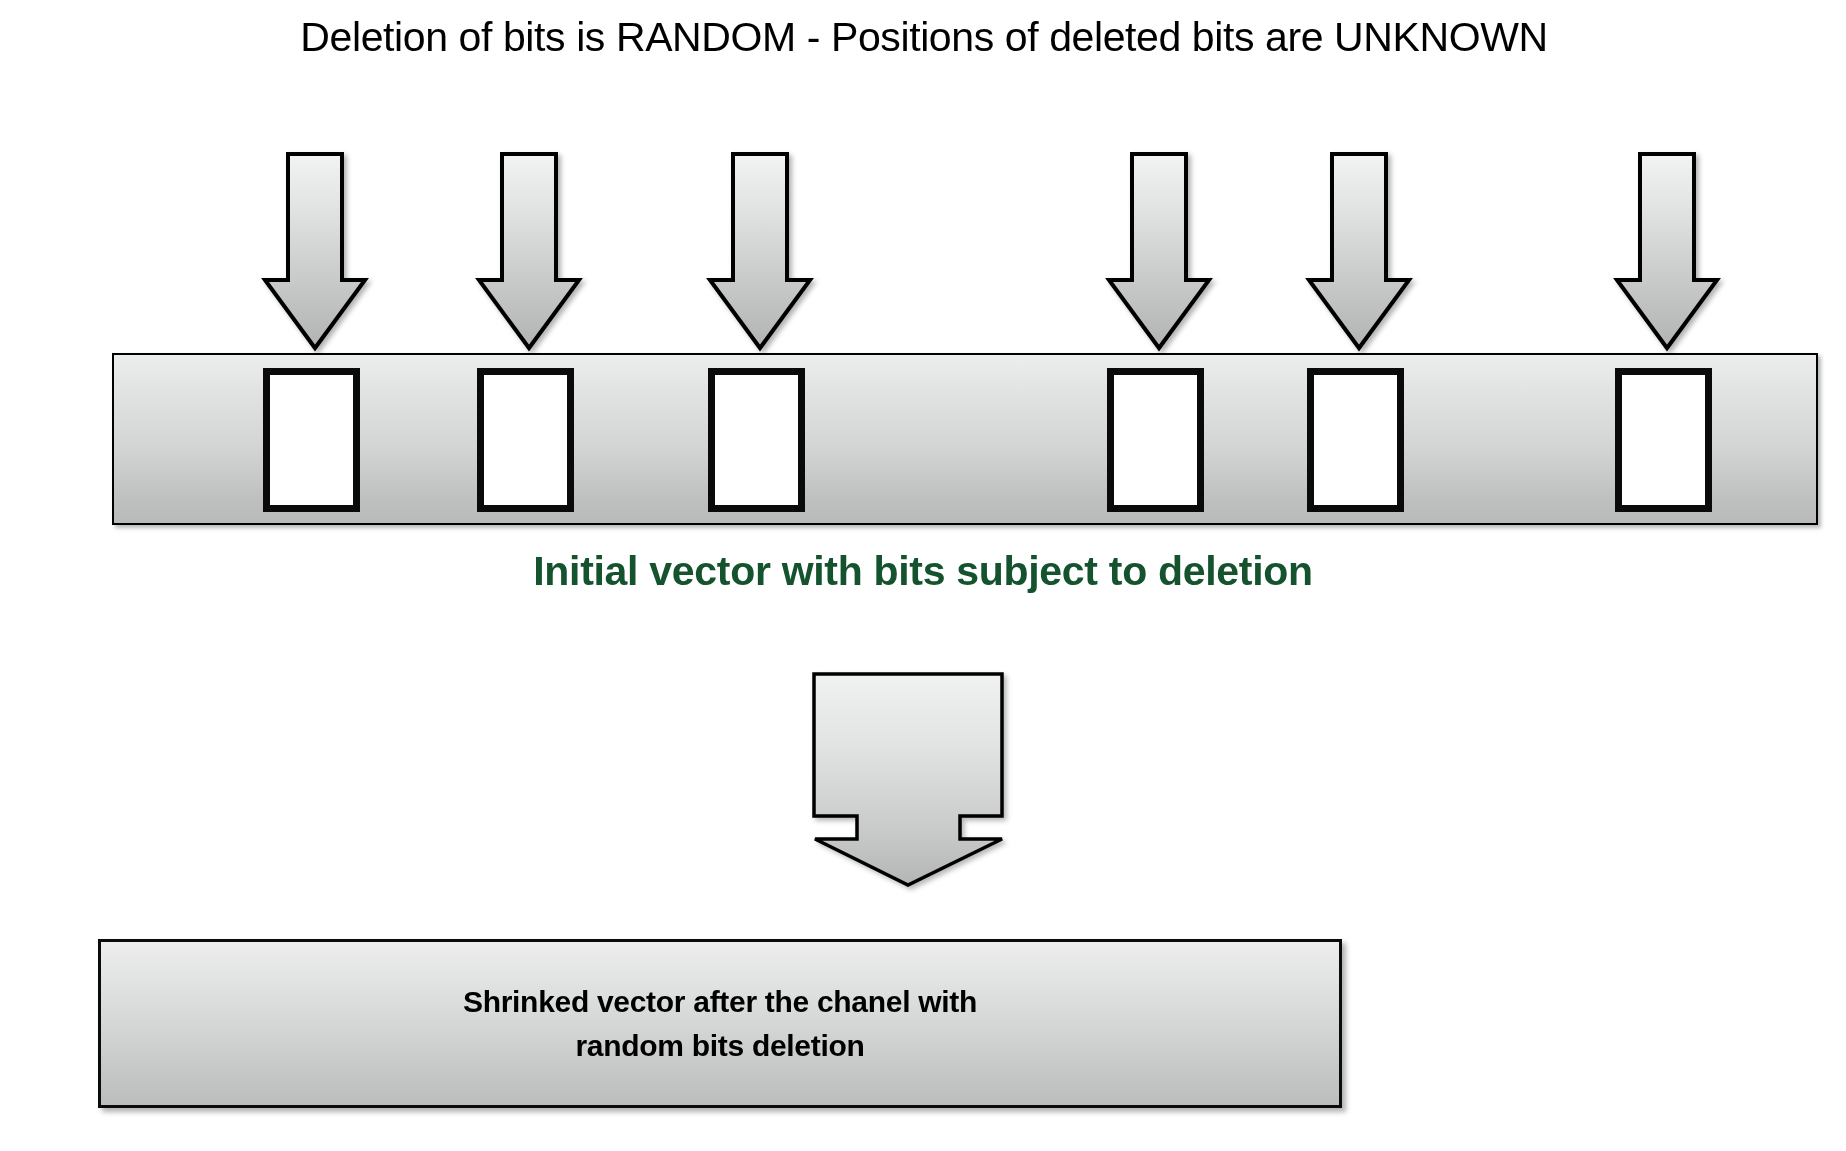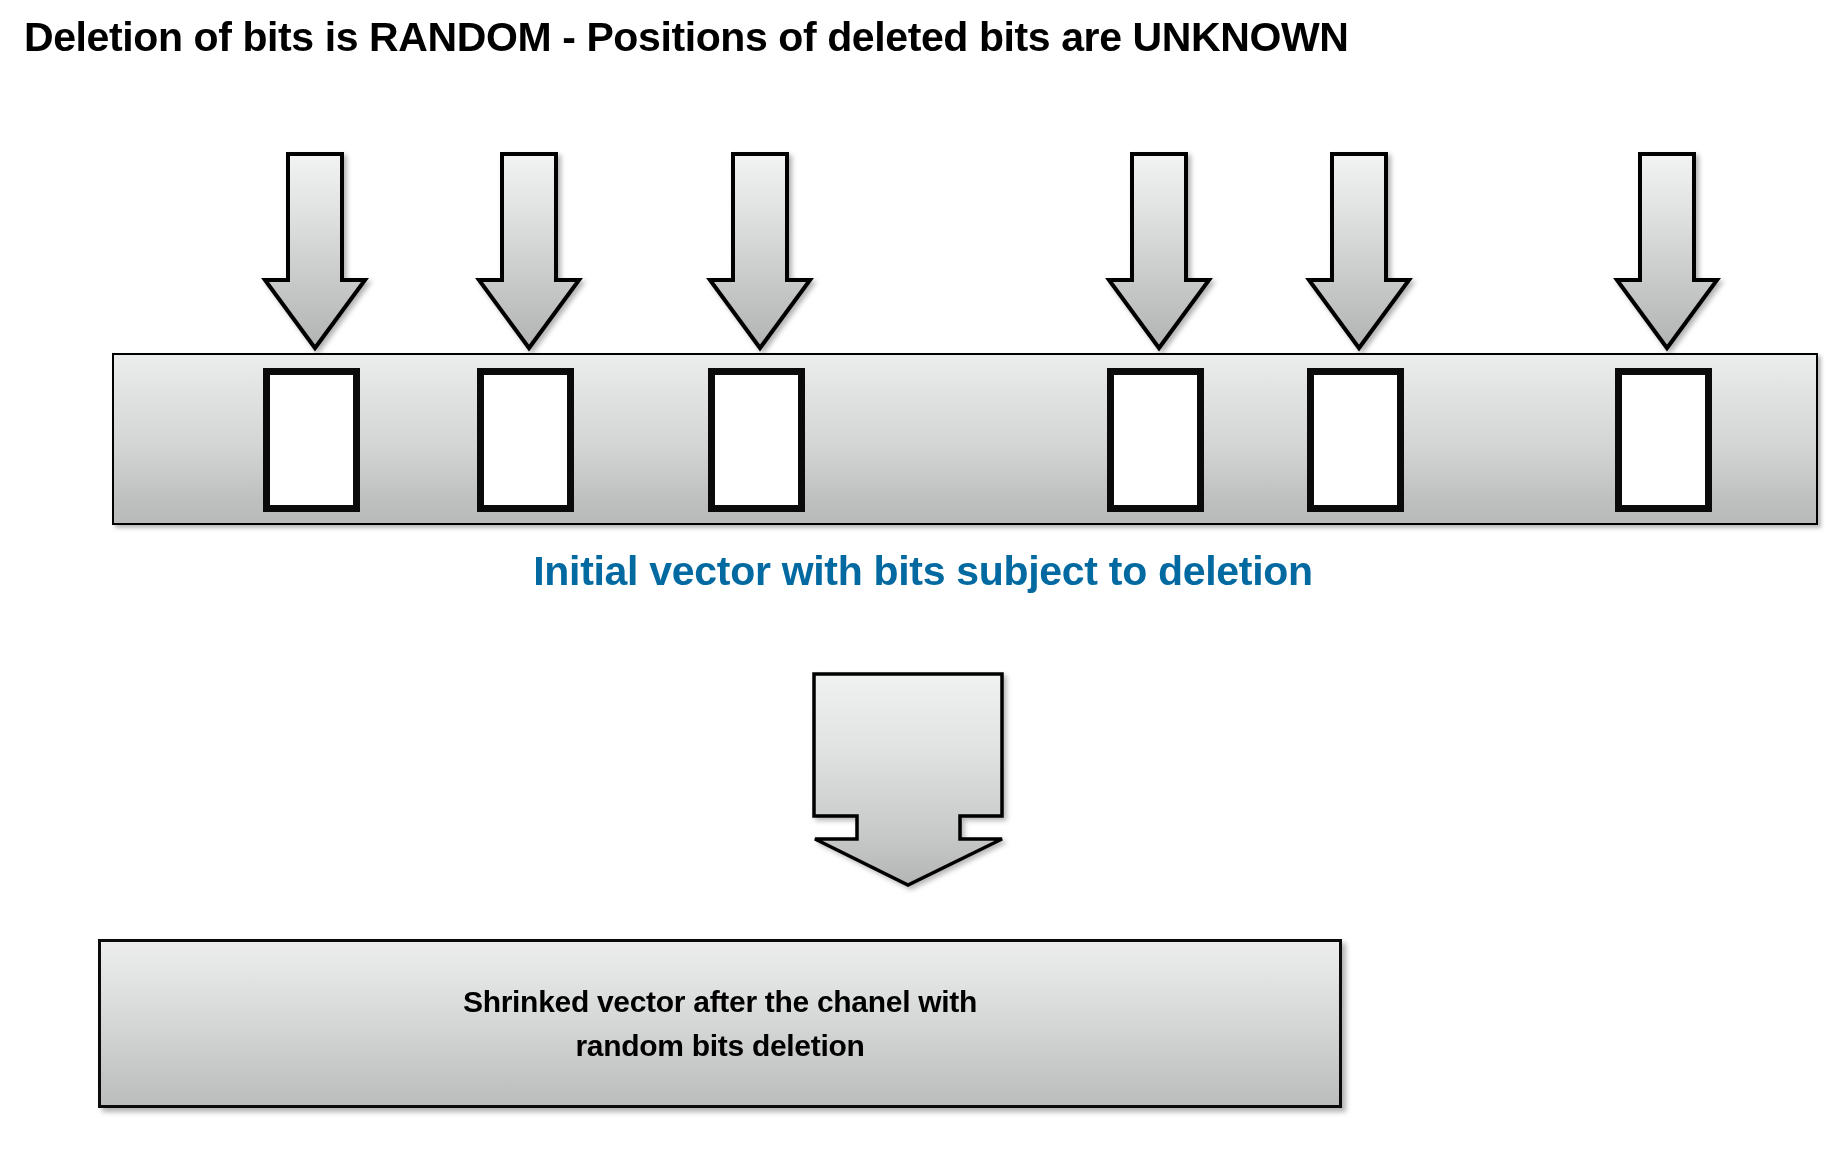--- a/index.html
+++ b/index.html
@@ -18,25 +18,26 @@
     overflow: hidden;
   }
 
   
   #title {
     position: absolute;
     left: 24px;
     top: 14px;
     width: 1800px;
     font-size: 41px;
-    font-weight: bold;
+    font-weight: normal;
     color: #000000;
     letter-spacing: -0.4px;
     white-space: nowrap;
     line-height: 1.15;
+    text-align: center;
   }
 
   
   .del-arrow {
     position: absolute;
     top: 152px;
     width: 104px;
     height: 198px;
   }
   .del-arrow svg { display: block; width: 100%; height: 100%; overflow: visible; }
@@ -66,21 +67,21 @@
 
   
   #caption-initial {
     position: absolute;
     left: 0;
     top: 548px;
     width: 1846px;
     text-align: center;
     font-size: 41px;
     font-weight: bold;
-    color: #0369a1;
+    color: #14532d;
     letter-spacing: -0.3px;
   }
 
   
   #channel-arrow {
     position: absolute;
     left: 812px;
     top: 672px;
     width: 200px;
     height: 215px;

